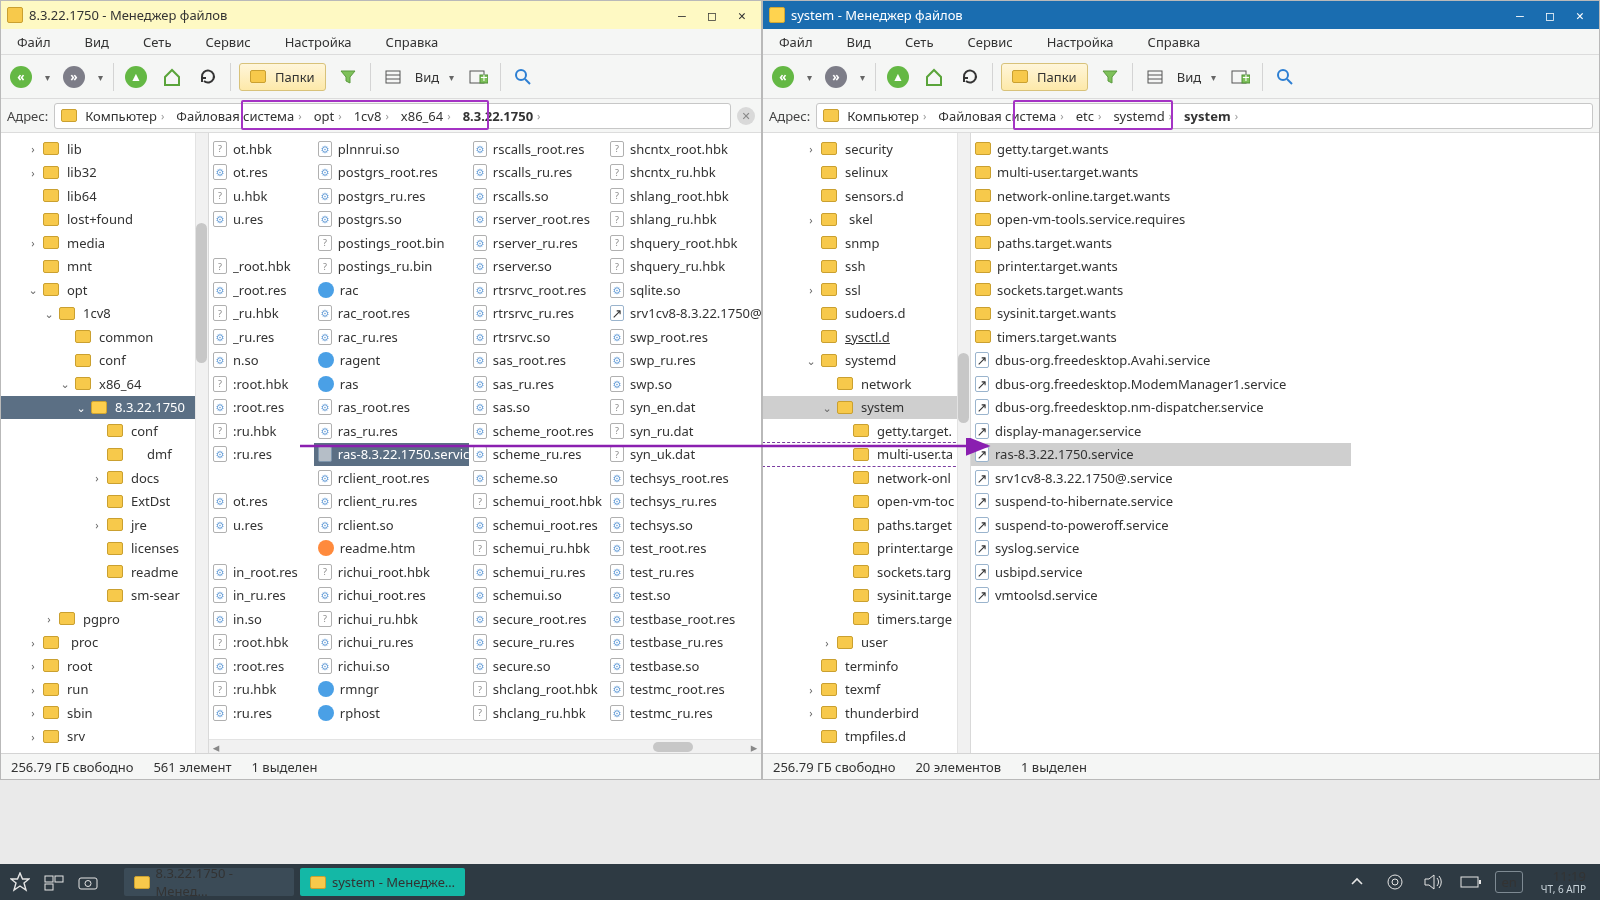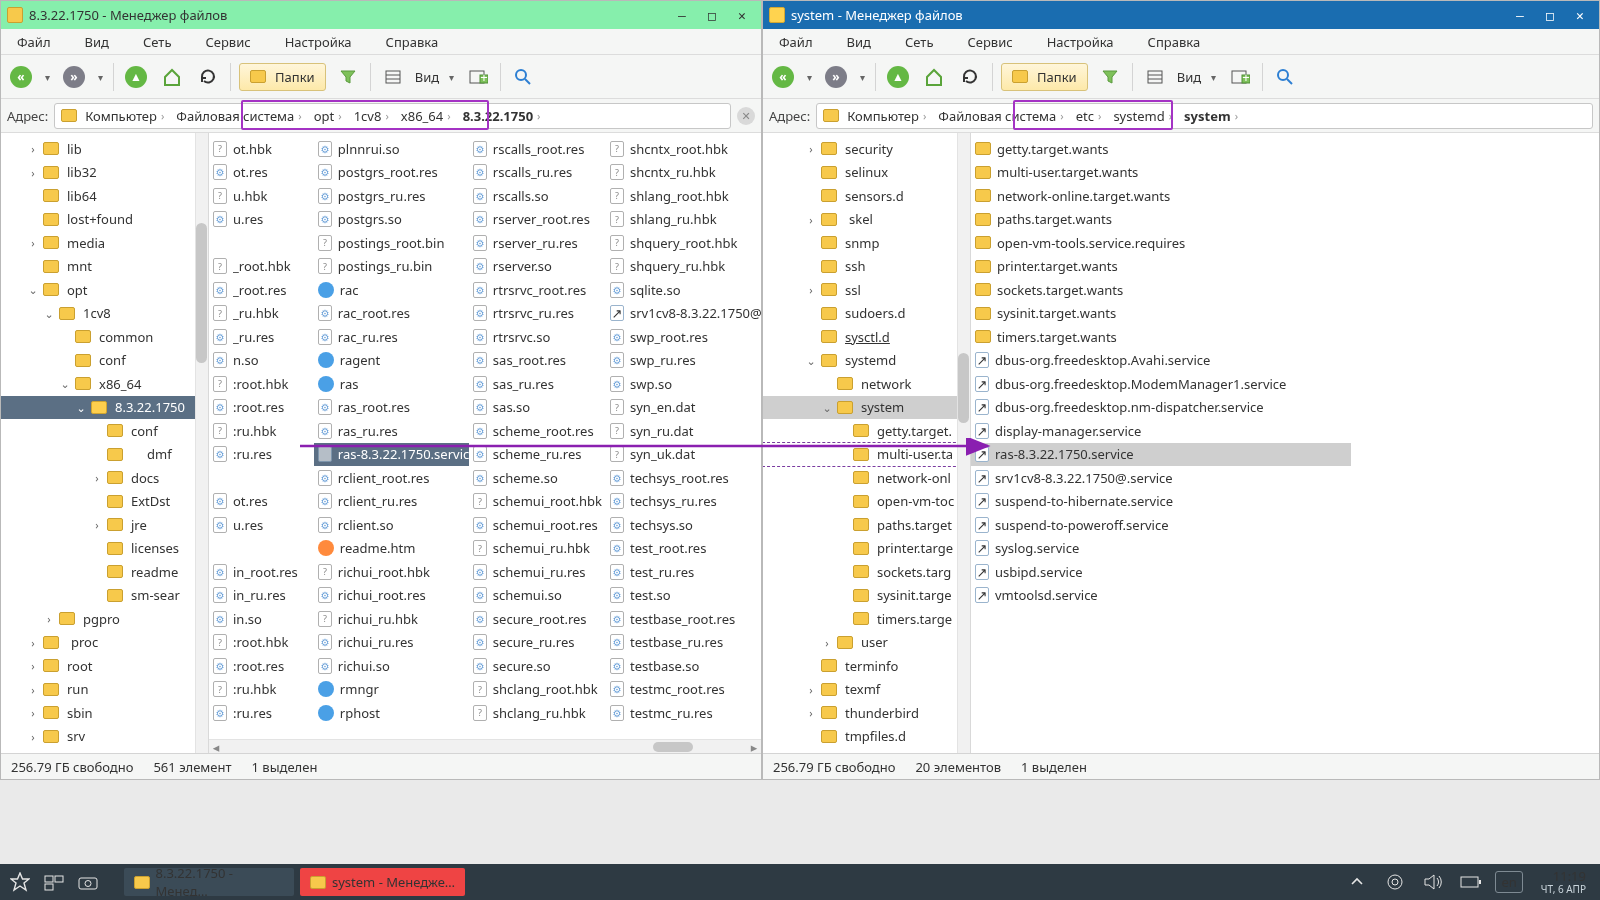--- a/index.html
+++ b/index.html
@@ -4,21 +4,21 @@
 <style>
   *{box-sizing:border-box;margin:0;padding:0;font-family:"Segoe UI","Noto Sans",Arial,sans-serif;font-size:13px;color:#333}
   html,body{width:1600px;height:900px;overflow:hidden;background:#eaeaea}
   .windows{display:flex;width:1600px;height:780px}
   .win{display:flex;flex-direction:column;background:#f5f6f5;border:1px solid #b9b9b9}
   .winA{width:762px}
   .winB{width:838px}
   
   .titlebar{height:28px;display:flex;align-items:center;padding:0 6px;gap:6px}
   .titlebar.blue{background:#1a6db0;color:#fff}
-  .titlebar.grey{background:#86efac;color:#222}
+  .titlebar.grey{background:#fef9c3;color:#222}
   .titlebar .ticon{width:16px;height:16px;background:#f7c94b;border:1px solid #caa030;border-radius:2px}
   .titlebar.blue .ticon{filter:brightness(1.05)}
   .titlebar .title{flex:1;font-size:13px}
   .titlebar.blue .title{color:#fff}
   .wbtns{display:flex;gap:4px}
   .wbtn{width:26px;height:18px;display:flex;align-items:center;justify-content:center;border-radius:2px;font-family:monospace;font-size:13px;cursor:default}
   .titlebar.blue .wbtn{color:#fff}
   
   .menubar{height:26px;display:flex;align-items:center;gap:14px;padding:0 6px;border-bottom:1px solid #dcdcdc;background:#f5f6f5}
   .menuitem{padding:3px 10px;border-radius:3px}
@@ -72,21 +72,21 @@
   .hscroll{position:absolute;left:0;right:0;bottom:0;height:14px;background:#f1f1f1;border-top:1px solid #e3e3e3;display:flex;align-items:center}
   .hthumb{height:10px;background:#c7c7c7;border-radius:5px}
   
   .status{height:26px;display:flex;align-items:center;gap:20px;padding:0 10px;border-top:1px solid #d4d4d4;background:#f5f6f5;color:#444}
   
   .arrow-overlay{position:fixed;pointer-events:none;z-index:50}
   
   .taskbar{position:fixed;left:0;right:0;bottom:0;height:36px;background:#2e3a43;display:flex;align-items:center;padding:0 6px;gap:6px}
   .tray{margin-left:auto;display:flex;align-items:center;gap:10px;color:#e6e6e6}
   .tasktab{height:28px;display:flex;align-items:center;gap:6px;padding:0 10px;border-radius:2px;color:#e8e8e8;font-size:12.5px;max-width:170px;overflow:hidden}
-  .tasktab.active{background:#ef4444}
+  .tasktab.active{background:#14b8a6}
   .tasktab.inactive{background:#3b4b57}
   .tasktab .tfolder{width:16px;height:13px}
   .tbicon{width:28px;height:28px;display:flex;align-items:center;justify-content:center;color:#e6e6e6}
   .clock{text-align:right;line-height:1.05;font-size:12px;color:#eaeaea;padding:0 8px}
   .clock .d{font-size:10px;color:#c9d4db}
   .langbox{border:1px solid #7e8a93;border-radius:3px;padding:1px 5px;color:#e6e6e6;font-size:12px}
 </style>
 </head>
 <body>
 
@@ -1031,25 +1031,25 @@
             <div class="frow">
               <span class="fic folder"></span>
               <span>multi-user.target.wants</span>
             </div>
             <div class="frow">
               <span class="fic folder"></span>
               <span>network-online.target.wants</span>
             </div>
             <div class="frow">
               <span class="fic folder"></span>
+              <span>open-vm-tools.service.requires</span>
+            </div>
+            <div class="frow">
+              <span class="fic folder"></span>
               <span>paths.target.wants</span>
-            </div>
-            <div class="frow">
-              <span class="fic folder"></span>
-              <span>open-vm-tools.service.requires</span>
             </div>
             <div class="frow">
               <span class="fic folder"></span>
               <span>printer.target.wants</span>
             </div>
             <div class="frow">
               <span class="fic folder"></span>
               <span>sockets.target.wants</span>
             </div>
             <div class="frow">

